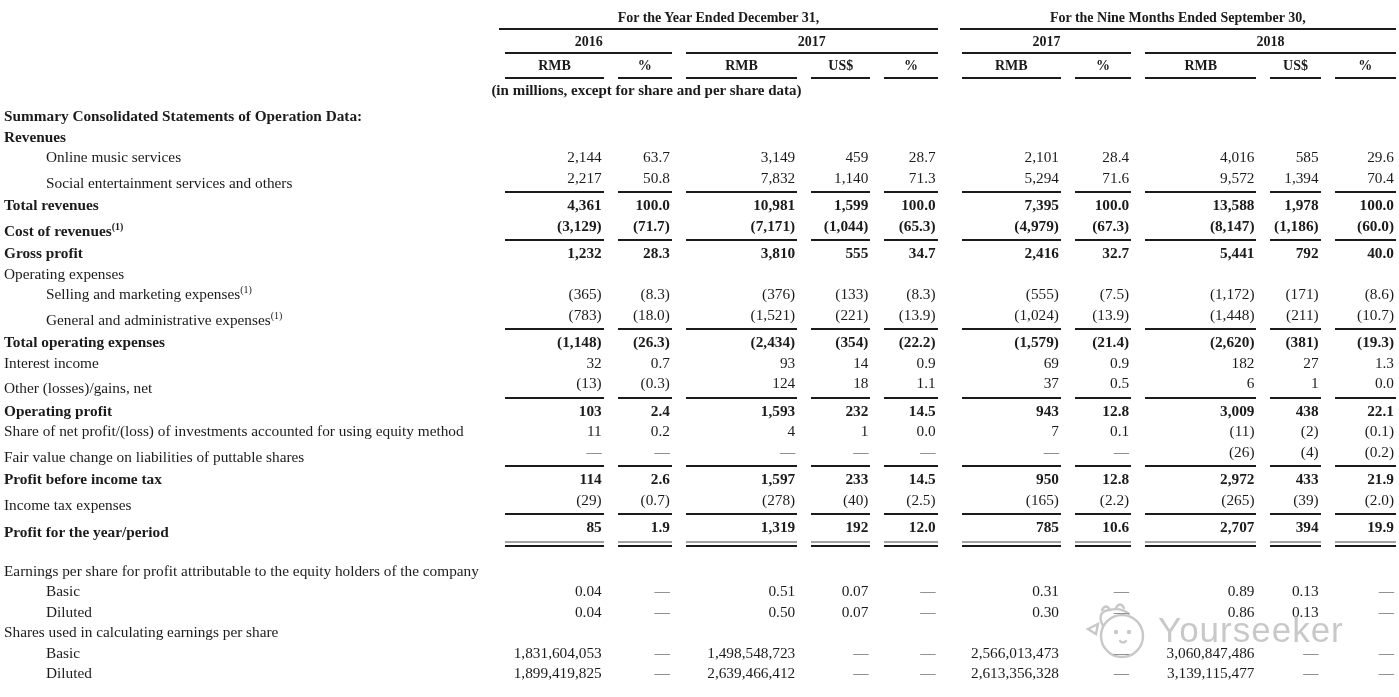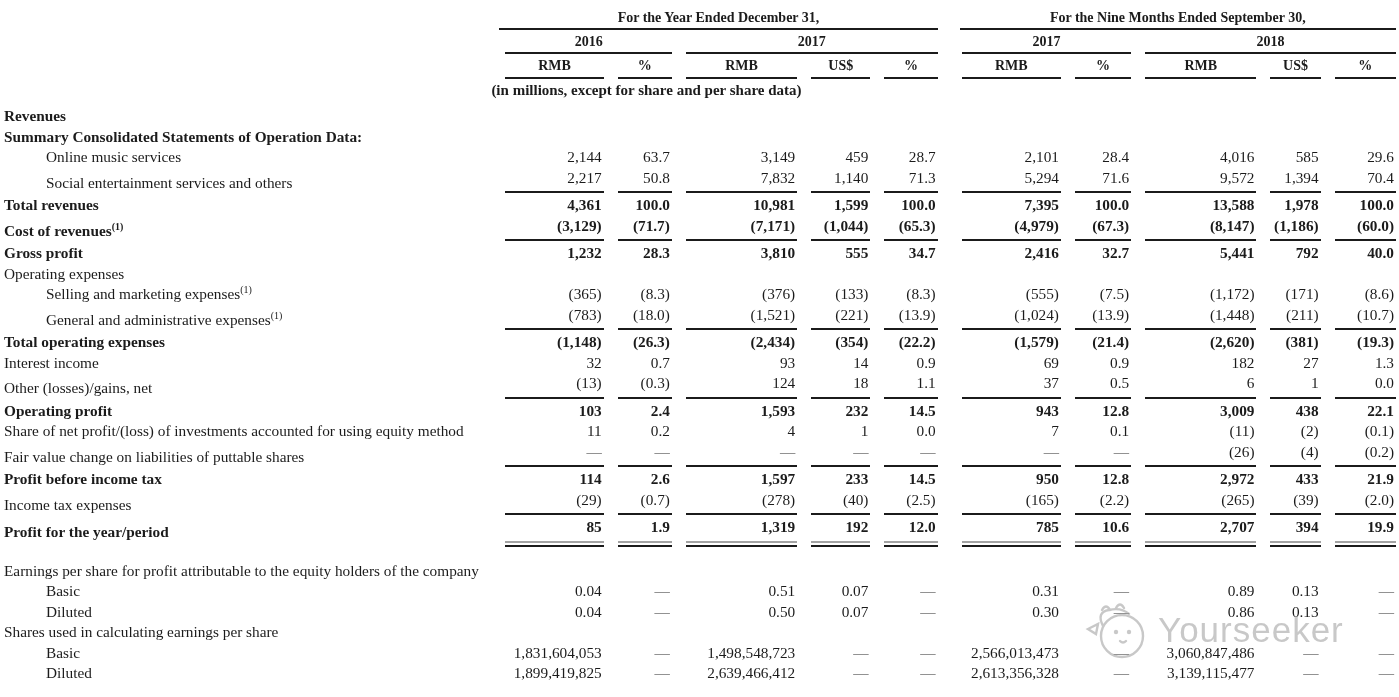--- a/index.html
+++ b/index.html
@@ -121,56 +121,56 @@
         </th>
     </tr>
     <tr>
       <th></th>
       <th colspan="10" class="units-note">(in millions, except for share and per share data)</th>
     </tr>
   </thead>
   <tbody id="tbody">
       <tr class="bold">
         <td class="label ind0">
+          <div class="lab"><span>Summary Consolidated Statements of Operation Data:</span></div>
+        </td>
+        <td class="num c0">
+          <div class="val"></div>
+        </td>
+        <td class="num c1">
+          <div class="val"></div>
+        </td>
+        <td class="num c2">
+          <div class="val"></div>
+        </td>
+        <td class="num c3">
+          <div class="val"></div>
+        </td>
+        <td class="num c4">
+          <div class="val"></div>
+        </td>
+        <td class="num c5">
+          <div class="val"></div>
+        </td>
+        <td class="num c6">
+          <div class="val"></div>
+        </td>
+        <td class="num c7">
+          <div class="val"></div>
+        </td>
+        <td class="num c8">
+          <div class="val"></div>
+        </td>
+        <td class="num c9">
+          <div class="val"></div>
+        </td>
+      </tr>
+      <tr class="bold">
+        <td class="label ind0">
           <div class="lab"><span>Revenues</span></div>
-        </td>
-        <td class="num c0">
-          <div class="val"></div>
-        </td>
-        <td class="num c1">
-          <div class="val"></div>
-        </td>
-        <td class="num c2">
-          <div class="val"></div>
-        </td>
-        <td class="num c3">
-          <div class="val"></div>
-        </td>
-        <td class="num c4">
-          <div class="val"></div>
-        </td>
-        <td class="num c5">
-          <div class="val"></div>
-        </td>
-        <td class="num c6">
-          <div class="val"></div>
-        </td>
-        <td class="num c7">
-          <div class="val"></div>
-        </td>
-        <td class="num c8">
-          <div class="val"></div>
-        </td>
-        <td class="num c9">
-          <div class="val"></div>
-        </td>
-      </tr>
-      <tr class="bold">
-        <td class="label ind0">
-          <div class="lab"><span>Summary Consolidated Statements of Operation Data:</span></div>
         </td>
         <td class="num c0">
           <div class="val"></div>
         </td>
         <td class="num c1">
           <div class="val"></div>
         </td>
         <td class="num c2">
           <div class="val"></div>
         </td>

